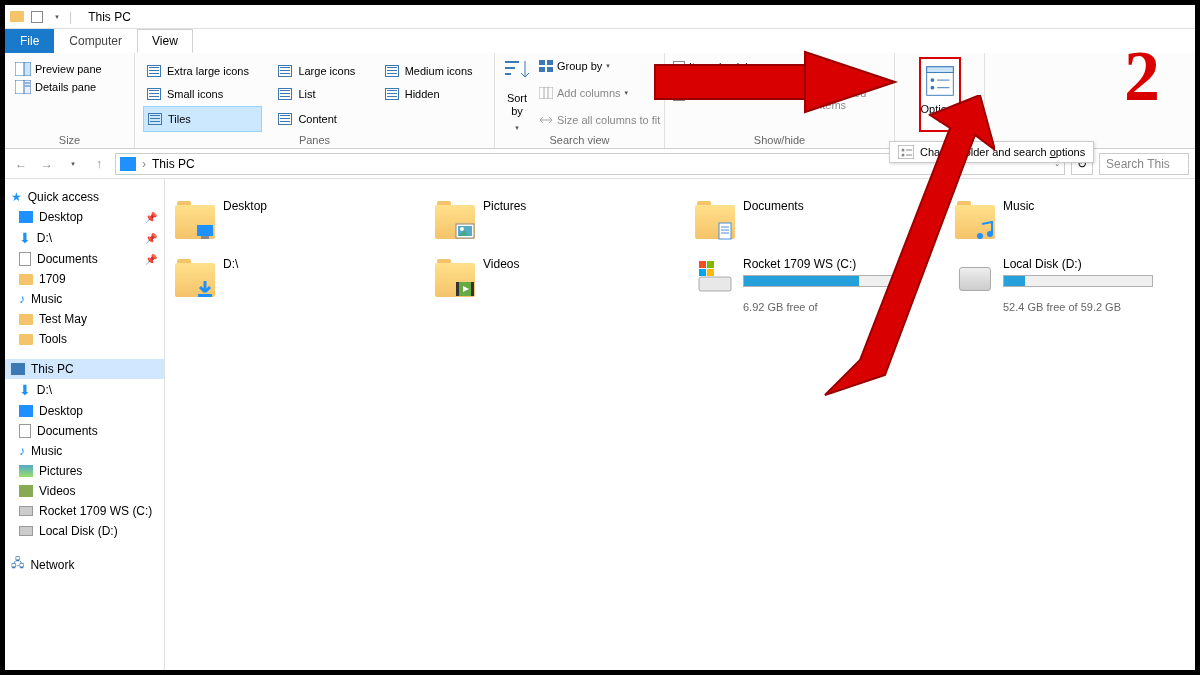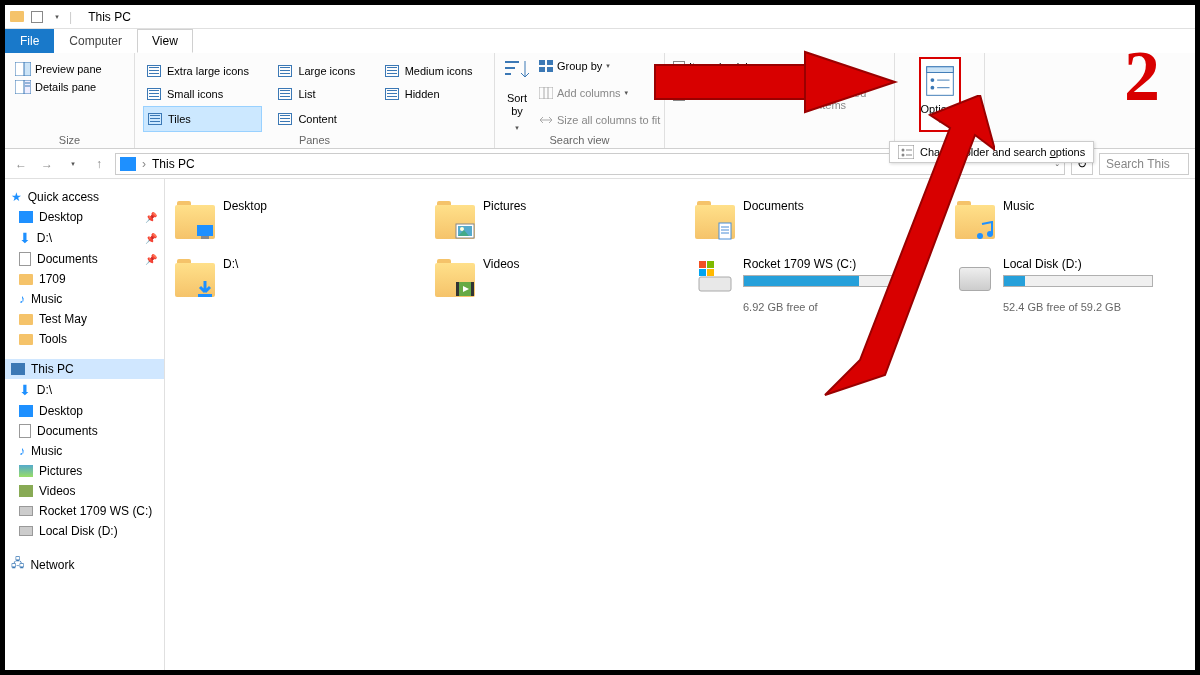--- a/index.html
+++ b/index.html
@@ -261,20 +261,21 @@
             </div>
         </div>
         <div class="hide-sel" style="color:#888">
           <svg width="32" height="28">
               <rect x="4" y="6" width="24" height="18" fill="#eee" stroke="#bbb"></rect>
               <line x1="4" y1="6" x2="28" y2="24" stroke="#bbb"></line>
             </svg>
           <span>Hide selected items</span>
         </div>
       </div>
+      <div class="group-label">Show/hide</div>
     </div>
 
     <div class="group options-group">
       <div class="group-body" style="justify-content:center">
         <div class="options-btn">
           <svg class="oicon" viewBox="0 0 40 40">
               <rect x="6" y="4" width="28" height="30" fill="#fff" stroke="#3b78b5"></rect>
               <rect x="6" y="4" width="28" height="6" fill="#cce4f7" stroke="#3b78b5"></rect>
               <circle cx="12" cy="18" r="2" fill="#3b78b5"></circle>
               <line x1="17" y1="18" x2="30" y2="18" stroke="#3b78b5"></line>

